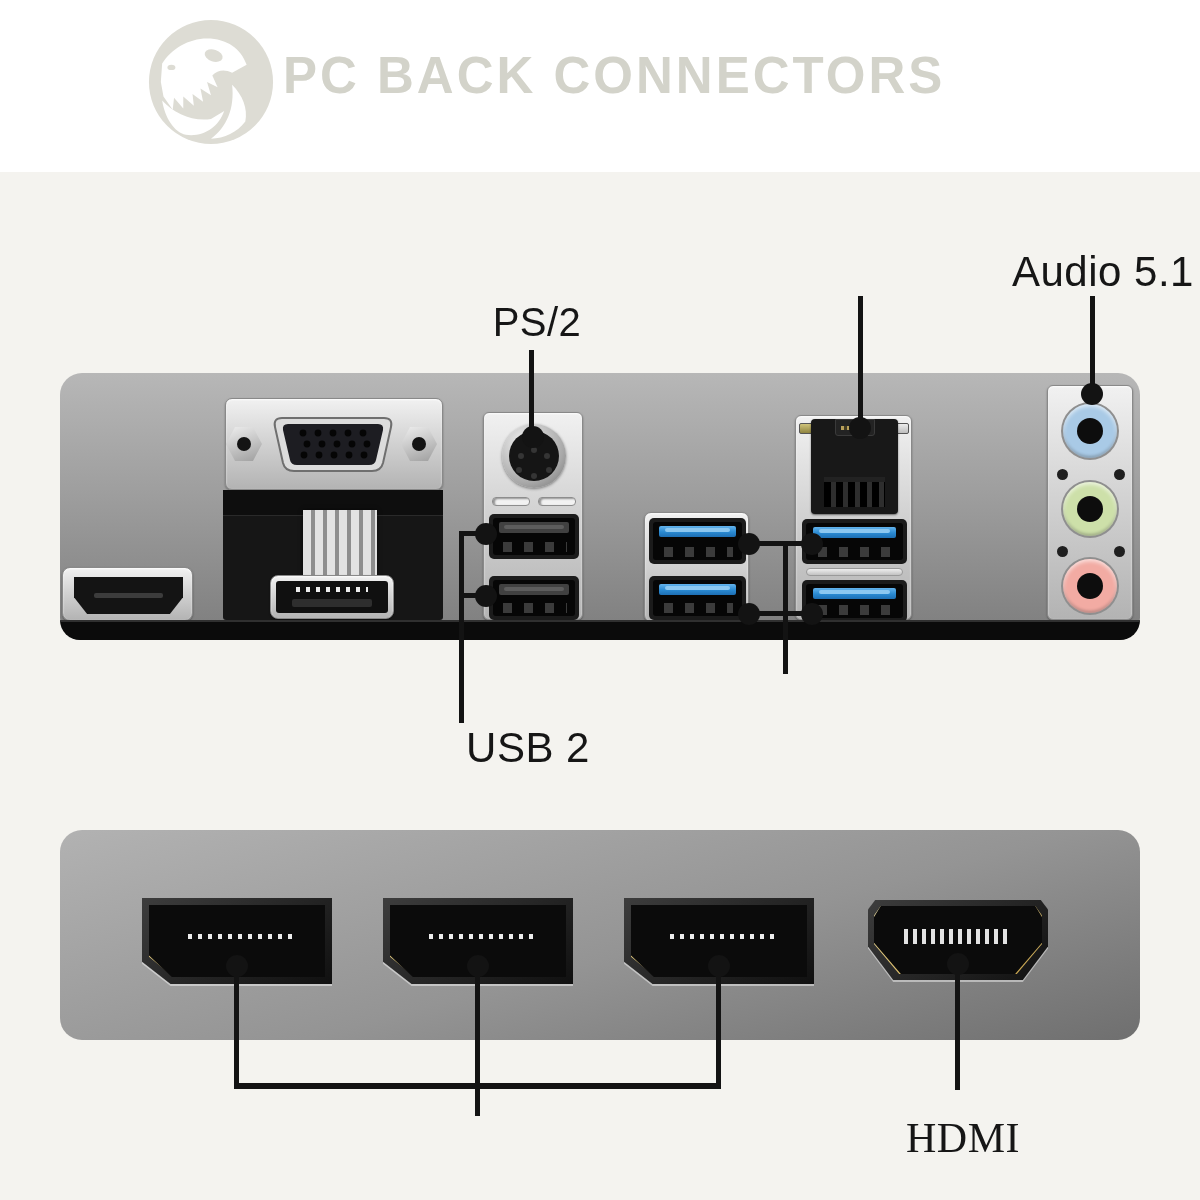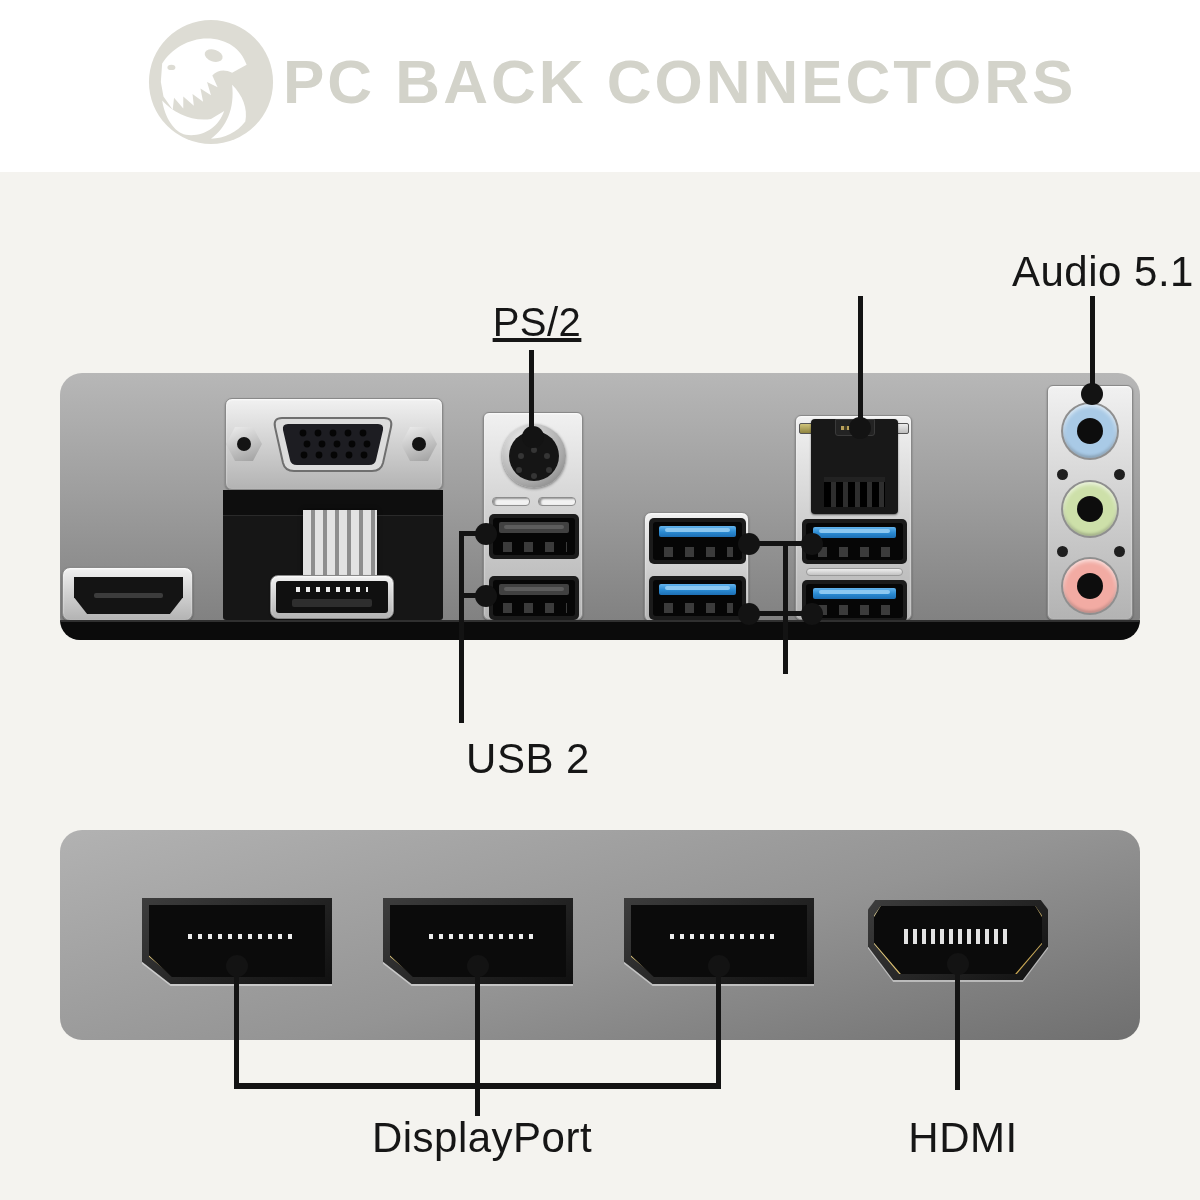--- a/index.html
+++ b/index.html
@@ -6,21 +6,21 @@
   html,body { background:#f4f3ef; }
   #stage {
     position:relative; width:1200px; height:1200px; overflow:hidden;
     background:#f4f3ef; font-family:"Liberation Sans", sans-serif;
   }
   .abs { position:absolute; }
 
   
   #header { position:absolute; left:0; top:0; width:1200px; height:172px; background:#ffffff; }
   #title {
-    position:absolute; left:283px; top:46px; font-size:62px; font-weight:700;
+    position:absolute; left:283px; top:46px; font-size:51px; font-weight:700;
     letter-spacing:3px; color:#d3d3ca; white-space:nowrap;
   }
 
   
   .panel { position:absolute; left:60px; width:1080px; border-radius:22px; }
   #mobo-panel { top:373px; height:267px;
     background:linear-gradient(180deg,#b7b7b7 0%,#9e9e9e 45%,#7d7d7d 100%); }
   #gpu-panel { top:830px; height:210px;
     background:linear-gradient(165deg,#b2b2b2 0%,#949494 55%,#6f6f6f 100%); }
   #pcb-strip { position:absolute; left:0; bottom:0; width:100%; height:20px;
@@ -139,21 +139,21 @@
       <circle cx="50" cy="50" r="47" fill="#dddcd4"></circle>
       <path fill="#ffffff" d="M13,36 C20,25 33,17 47,17 C62,17 73,25 77,37 L66,43 C60,40 55,41 51,45 L55,54 L47,50 L50,60 L42,55 L44,65 L36,59 L37,68 L29,61 L29,70 L22,62 L21,71 L14,61 L12,50 Z"></path>
       <ellipse cx="52" cy="30" rx="7" ry="4.5" transform="rotate(18 52 30)" fill="#dddcd4"></ellipse>
       <ellipse cx="20" cy="39" rx="3" ry="2" fill="#dddcd4"></ellipse>
       <path fill="#ffffff" d="M13,64 C22,74 36,80 50,78 L60,72 C56,84 44,92 31,90 C22,88 15,77 13,64 Z"></path>
       <path fill="#ffffff" d="M66,52 C74,60 78,70 76,80 C70,88 60,93 50,93 C62,84 68,70 66,52 Z"></path>
     </svg>
     <div id="title">PC BACK CONNECTORS</div>
   </div>
 
-  <div class="lbl" style="left:437px;top:300px;width:200px;text-decoration:underline;">PS/2</div>
+  <div class="lbl" style="left:437px;top:300px;width:200px;">PS/2</div>
   <div class="lbl" style="left:1000px;top:248px;width:206px;font-size:42px;">Audio 5.1</div>
 
   <div id="mobo-panel" class="panel">
 
     <div class="plate" style="left:2px;top:194px;width:131px;height:54px;border-radius:8px;">
       <div class="hdmi-open" style="left:11px;top:9px;width:109px;height:37px;">
         <div class="hdmi-slot"></div>
       </div>
     </div>
 
@@ -293,21 +293,21 @@
   <div class="aline" style="left:459px;top:531px;width:5px;height:192px;"></div>
 
   <div class="adot" style="left:738px;top:533px;"></div>
   <div class="adot" style="left:801px;top:533px;"></div>
   <div class="adot" style="left:738px;top:603px;"></div>
   <div class="adot" style="left:801px;top:603px;"></div>
   <div class="aline" style="left:749px;top:541px;width:63px;height:5px;"></div>
   <div class="aline" style="left:749px;top:611px;width:63px;height:5px;"></div>
   <div class="aline" style="left:783px;top:541px;width:5px;height:133px;"></div>
 
-  <div class="lbl" style="left:428px;top:724px;width:200px;font-size:42px;margin-top:11px;">USB 2</div>
+  <div class="lbl" style="left:428px;top:724px;width:200px;font-size:42px;">USB 2</div>
 
   <div id="gpu-panel" class="panel">
     <div class="gpu-dp" style="left:82px;top:68px;width:190px;height:86px;">
       <div class="dp-bez"></div>
       <div class="dp-gold"></div>
       <div class="dp-blk"></div>
       <div class="dp-pins" style="left:24%;top:42%;width:56%;"></div>
     </div>
     <div class="gpu-dp" style="left:323px;top:68px;width:190px;height:86px;">
       <div class="dp-bez"></div>
@@ -332,16 +332,15 @@
   <div class="adot" style="left:226px;top:955px;"></div>
   <div class="adot" style="left:467px;top:955px;"></div>
   <div class="adot" style="left:708px;top:955px;"></div>
   <div class="adot" style="left:947px;top:953px;"></div>
   <div class="aline" style="left:234px;top:960px;width:5px;height:128px;"></div>
   <div class="aline" style="left:475px;top:960px;width:5px;height:156px;"></div>
   <div class="aline" style="left:716px;top:960px;width:5px;height:128px;"></div>
   <div class="aline" style="left:234px;top:1083px;width:487px;height:6px;"></div>
   <div class="aline" style="left:955px;top:958px;width:5px;height:132px;"></div>
 
-  <div class="lbl" style="left:332px;top:1114px;width:300px;font-size:42px;">DisplayPort</div>
-  <div class="lbl" style="left:863px;top:1114px;width:200px;font-size:42px;">HDMI</div>
+  <div class="lbl" style="left:863px;top:1114px;width:200px;font-size:42px;font-family:Liberation Serif, serif;">HDMI</div>
 
 </div>
 
 </body></html>

